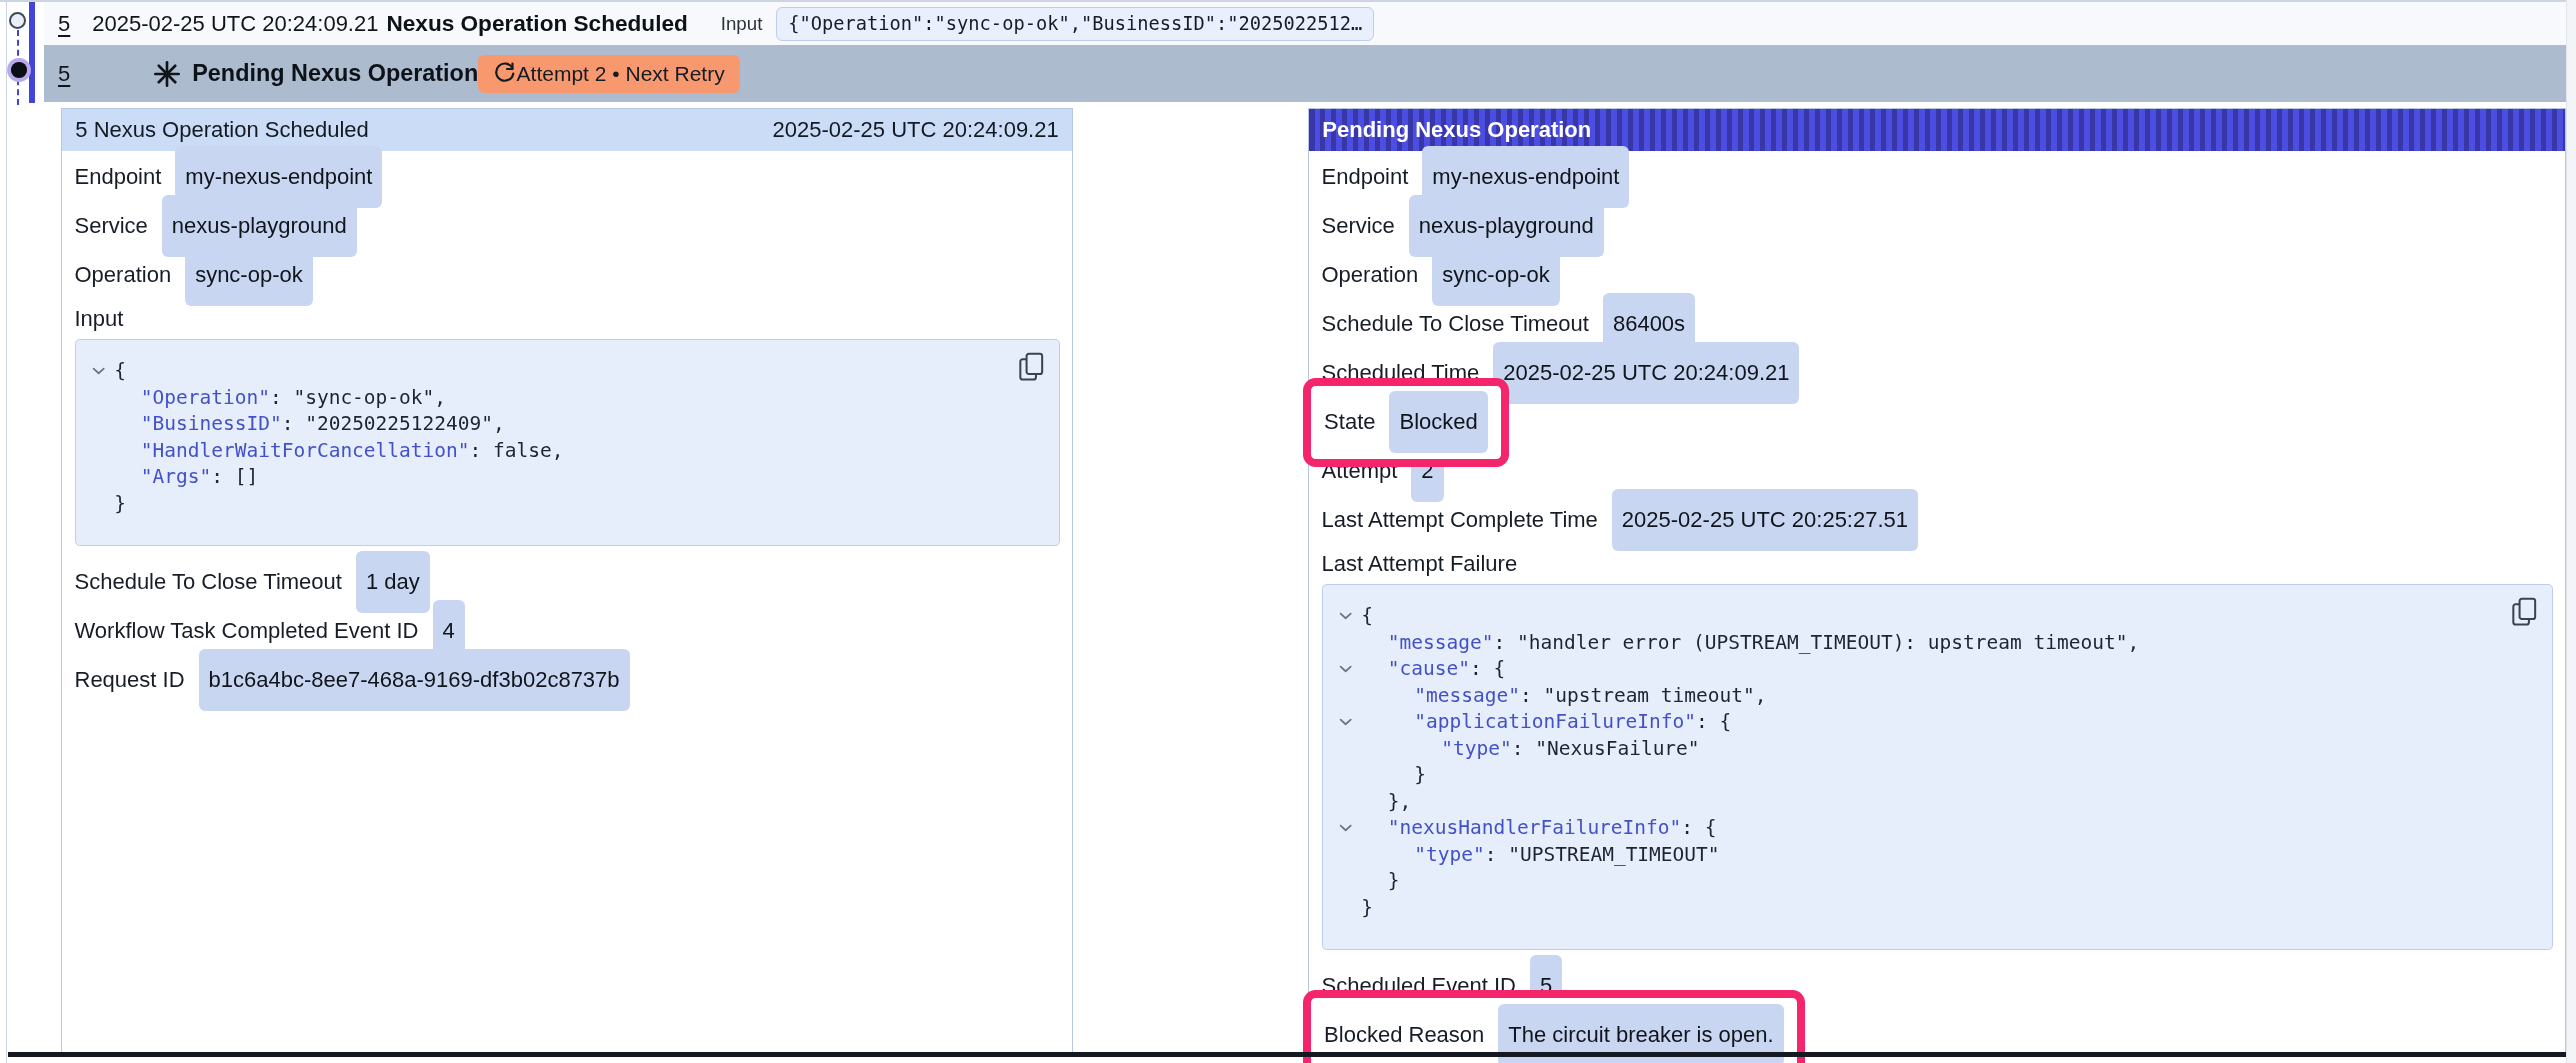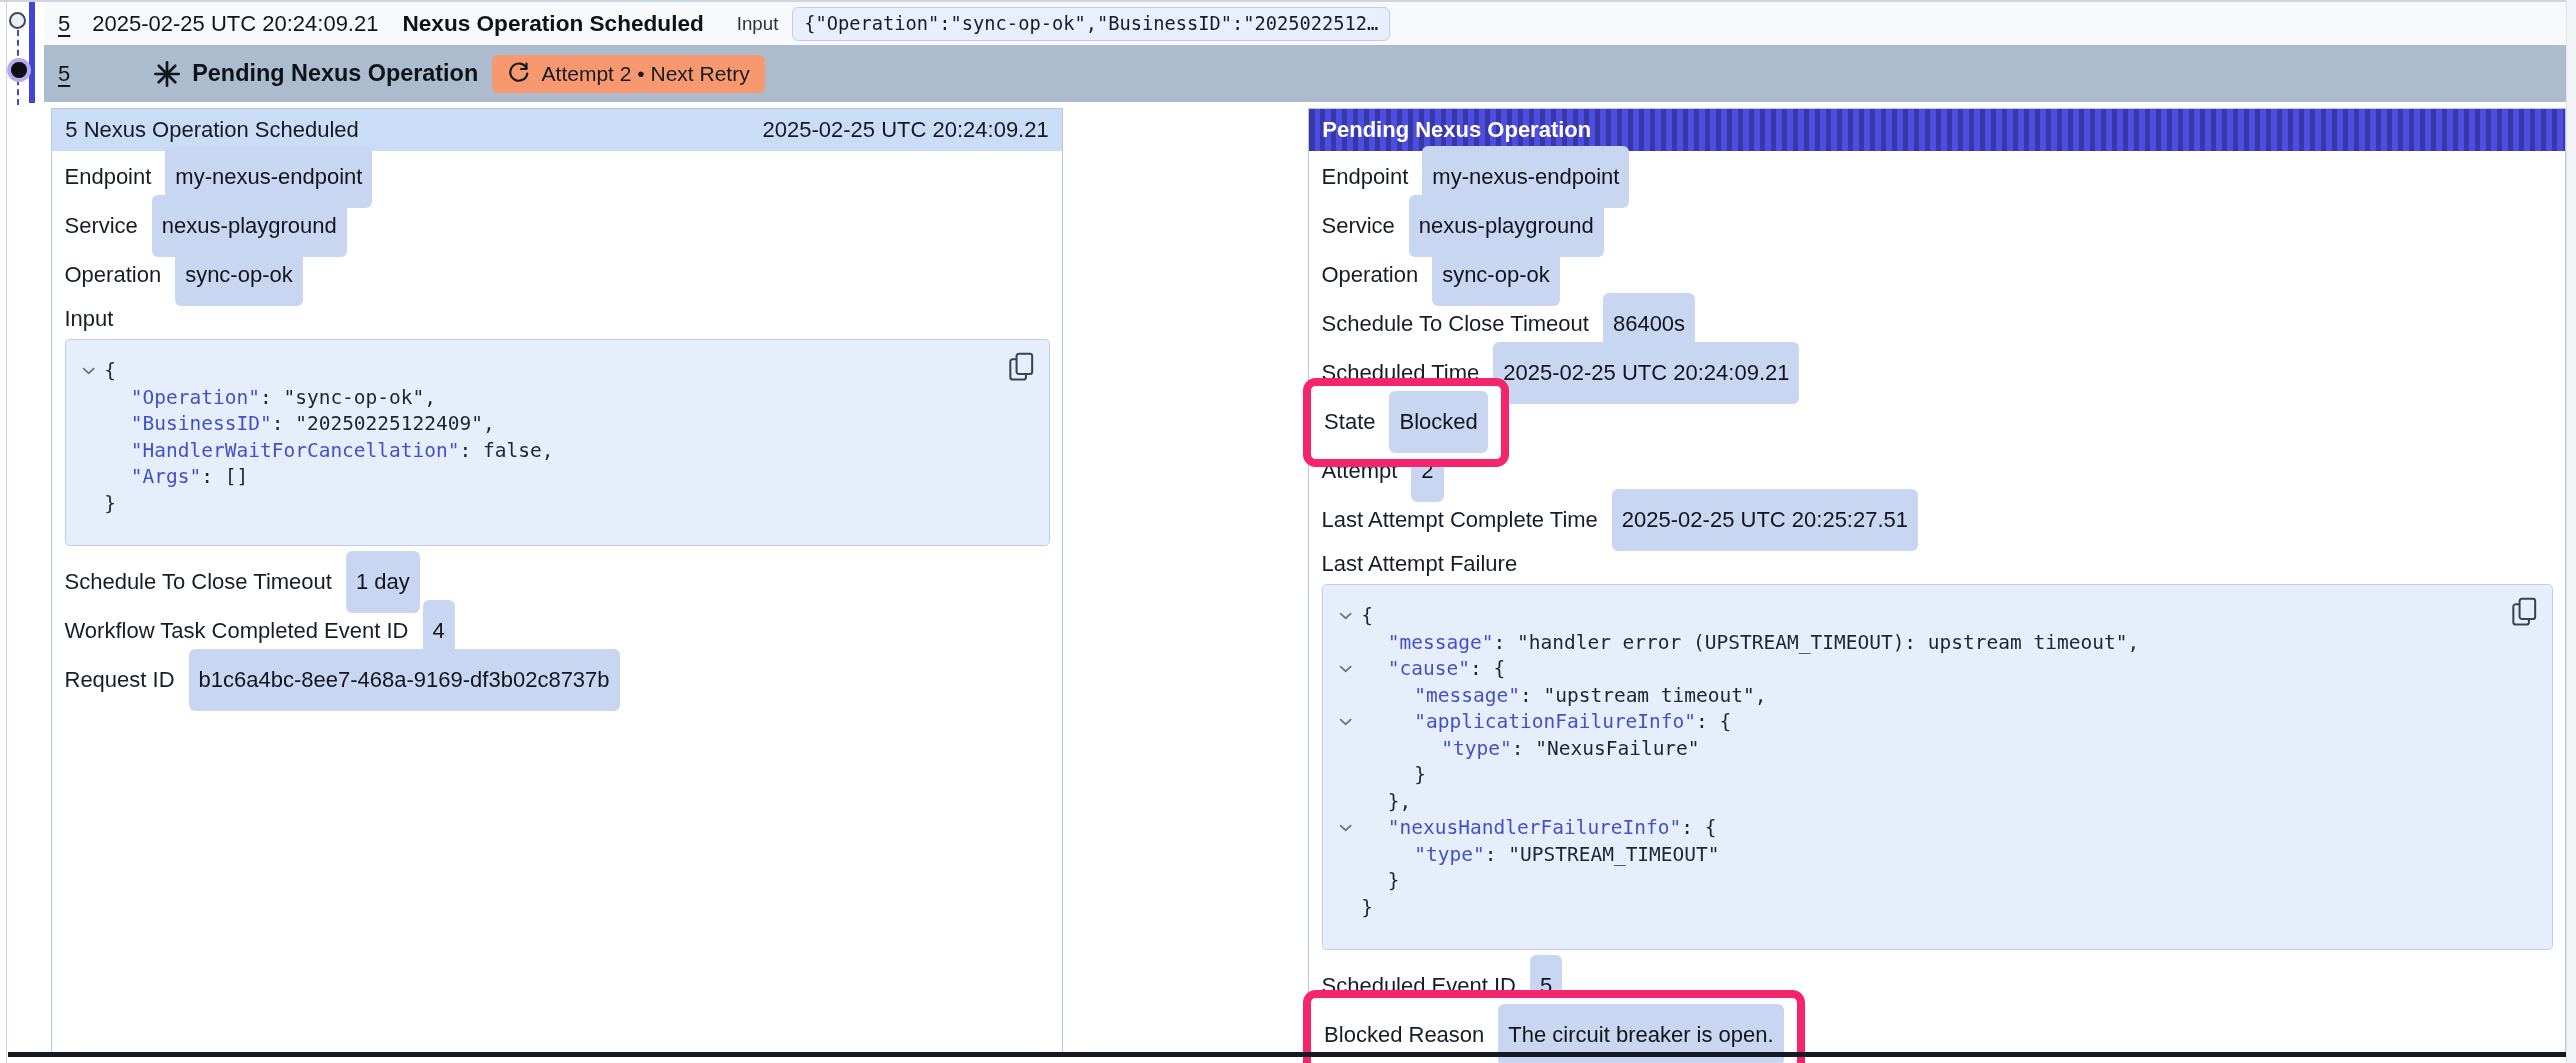--- a/index.html
+++ b/index.html
@@ -14,28 +14,28 @@
   .top-border{position:absolute;top:0;left:0;right:0;height:1.6px;background:#cdd5e2;}
   .left-rail-line{position:absolute;left:5.5px;top:0;bottom:0;width:1.6px;background:#ccd5e3;}
   .tl-dash{position:absolute;left:17px;top:30px;height:75px;width:0;border-left:2.3px dashed var(--selected-bar-indigo);}
   .dot-open{position:absolute;left:9.4px;top:11.7px;width:17px;height:17px;border-radius:50%;background:#e9eff9;border:2.3px solid #3f4856;z-index:3;}
   .dot-filled{position:absolute;left:11px;top:62px;width:15.6px;height:15.6px;border-radius:50%;background:#0c0f14;box-shadow:0 0 0 3.9px #b9aaec;z-index:3;}
   .event-bar{position:absolute;left:29px;top:1.6px;width:5.5px;height:101px;background:var(--selected-bar-indigo);z-index:2;}
   .row1{position:absolute;left:44px;top:1.6px;right:10px;height:44px;background:#f8f9fc;display:flex;align-items:center;padding-left:14px;}
   .row2{position:absolute;left:44px;top:45px;right:10px;height:57px;background:var(--pending-row-bg);display:flex;align-items:center;padding-left:14px;}
   .evt-num{font-size:22px;color:#10151c;text-decoration:underline;text-underline-offset:3.9px;text-decoration-thickness:1.6px;cursor:pointer;}
   .evt-time{font-size:22px;margin-left:22px;color:#10151c;}
-  .evt-title{font-size:22.6px;font-weight:700;margin-left:24px;color:#0d1218;}
+  .evt-title{font-size:22.6px;font-weight:700;margin-left:8px;color:#0d1218;}
   .evt-input-label{font-size:18.7px;margin-left:33px;color:#2b313a;}
   .evt-input-preview{font-family:"DejaVu Sans Mono",monospace;font-size:18.7px;margin-left:14px;background:#e9effc;border:1.6px solid #bfcdec;border-radius:6.2px;padding:5.5px 11px;color:#171d26;white-space:nowrap;cursor:pointer;}
   .evt-title2{font-size:23.4px;font-weight:700;margin-left:11px;color:#0d1218;}
   .nexus-icon{margin-left:83px;flex:0 0 auto;}
-  .retry-badge{display:inline-flex;align-items:center;gap:11px;margin-left:14px;background:var(--attempt-badge-orange);border-radius:6.2px;padding:7px 15px;font-size:21px;color:#151b23;}
+  .retry-badge{display:inline-flex;align-items:center;background:var(--attempt-badge-orange);border-radius:6.2px;padding:7px 15px;font-size:21px;color:#151b23;}
   .panel{position:absolute;top:108px;height:947px;background:#fff;border:1.6px solid var(--panel-border);z-index:1;}
-  .panel-left{left:51px;width:1012px;}
+  .panel-left{left:61px;width:1012px;}
   .panel-right{left:1308px;width:1258px;}
   .panel header{height:42px;display:flex;align-items:center;font-size:22px;}
   .panel-left header{background:var(--panel-header-blue);justify-content:space-between;padding:0 13.3px;font-weight:500;color:#141a23;}
   .panel-right header{background:repeating-linear-gradient(90deg,var(--stripe-dark) 0 5.5px,var(--stripe-bright) 5.5px 11px);color:#ffffff;font-weight:600;padding:0 13.3px;}
   .panel-body{padding:1.6px 12.5px 0 12.5px;}
   .detail-row{display:flex;align-items:center;height:49px;gap:14px;font-size:22px;}
   .detail-label{color:#171d26;white-space:nowrap;}
   .value-badge{background:var(--badge-blue);border-radius:6.2px;padding:18px 10px;color:#10151c;white-space:nowrap;}
   .detail-link{color:#10151c;text-decoration:underline;text-underline-offset:3.9px;text-decoration-thickness:1.6px;cursor:pointer;white-space:nowrap;}
   .hl-box{display:inline-flex;align-items:center;gap:14px;border:8.6px solid var(--highlight-pink);border-radius:12.5px;background:#fff;padding:5.5px 13.3px;margin-left:-18.7px;position:relative;z-index:7;}

